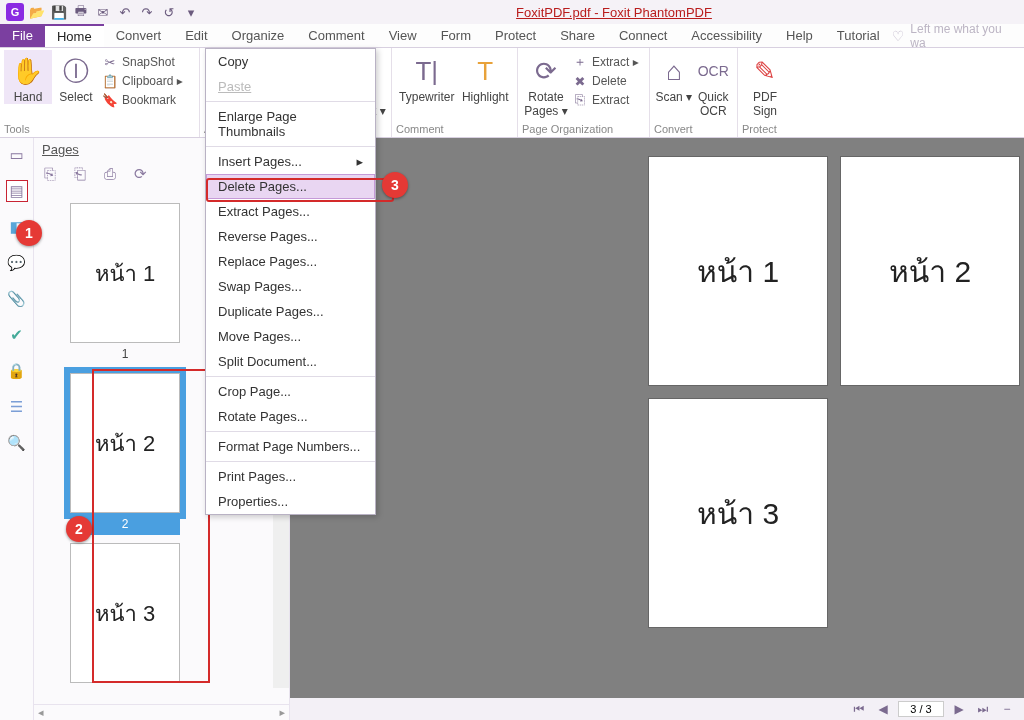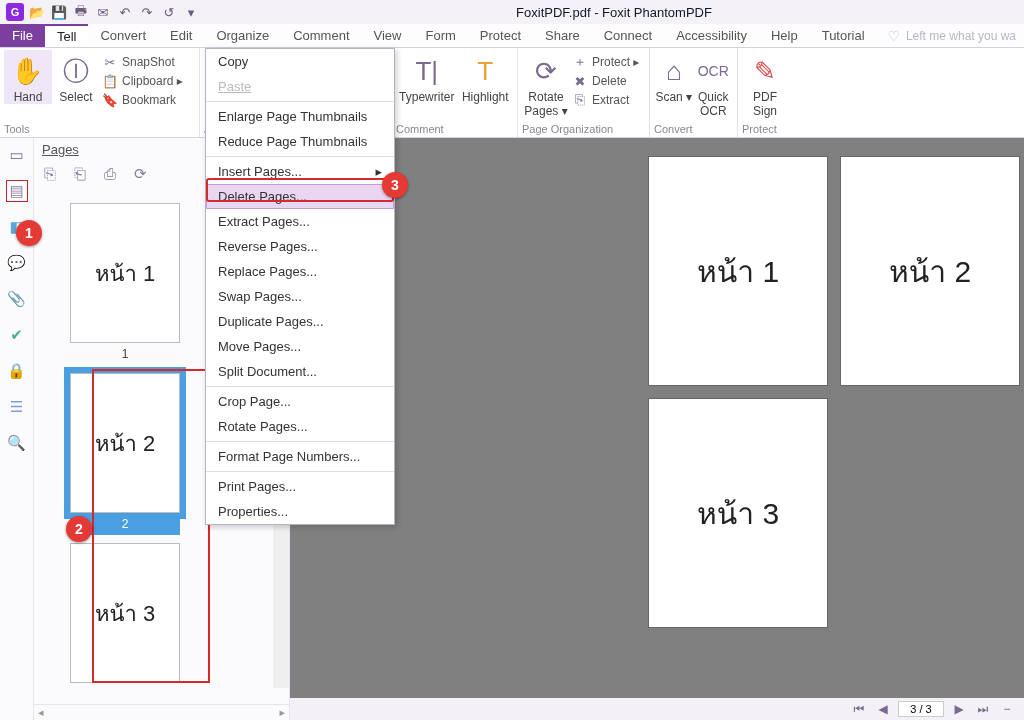--- a/index.html
+++ b/index.html
@@ -2,21 +2,21 @@
 <html><head>
 <meta charset="utf-8">
 <style>
 * { box-sizing: border-box; margin: 0; padding: 0; font-family: "Segoe UI", Tahoma, sans-serif; }
 body { width: 1024px; height: 720px; overflow: hidden; background: #fff; position: relative; }
 
 
 .qat { height: 24px; background: #f5f2f7; display: flex; align-items: center; padding-left: 6px; gap: 4px; }
 .qat .qat-ico { width: 18px; height: 18px; display: flex; align-items: center; justify-content: center; color: #6b5b7e; font-size: 13px; }
 .qat .logo { width: 18px; height: 18px; background: #8a2be2; border-radius: 3px; color:#fff; font-size:11px; line-height:18px; text-align:center; font-weight:bold; }
-.qat .title-area { flex:1; text-align:center; color:#0f172a; font-size:13px; }
+.qat .title-area { flex:1; text-align:center; color:#b91c1c; font-size:13px;text-decoration:underline; }
 
 
 .menubar { height: 24px; display: flex; align-items: stretch; background: #fdfdfd; border-bottom: 1px solid #d8d0e0; }
 .menubar .tab { padding: 0 12px; font-size: 13px; color: #555; display: flex; align-items: center; cursor: default; }
 .menubar .file { background: #7b3fa0; color: #fff; }
 .menubar .active { background: #fff; border-top: 2px solid #7b3fa0; color: #222; font-weight: 500; }
 .menubar .tellme { margin-left: auto; color: #bcb5c4; font-size: 12px; padding-right:8px; display:flex; align-items:center; gap:6px;}
 .menubar .tellme .bulb{font-size:14px;color:#c9c1d2;}
 
 
@@ -50,21 +50,21 @@
 .scroll-hint::after{content:"";position:absolute;left:2px;right:2px;top:180px;height:140px;background:#c9c9c9;border-radius:2px;}
 .pp-bottom{height:16px;display:flex;align-items:center;justify-content:space-between;padding:0 4px;color:#999;font-size:11px;border-top:1px solid #e8e3ee;}
 
 .canvas { flex:1; background:#808080; position:relative;}
 .page{position:absolute;background:#fff;border:1px solid #666;display:flex;align-items:center;justify-content:center;font-size:30px;color:#222;}
 .statusbar{position:absolute;left:0;right:0;bottom:0;height:22px;background:#f3f0f6;display:flex;align-items:center;justify-content:flex-end;gap:6px;padding:0 8px;font-size:12px;color:#6c6079;}
 .statusbar .nav-ic{width:18px;text-align:center;color:#7b6a8f;}
 .statusbar input{width:46px;height:16px;font-size:11px;text-align:center;border:1px solid #ccc;}
 
 
-.ctx{position:absolute;left:205px;top:48px;width:190px;background:#fff;border:1px solid #b9b2c4;box-shadow:2px 2px 6px rgba(0,0,0,.2);font-size:13px;color:#333;z-index:50;}
+.ctx{position:absolute;left:205px;top:48px;width:171px;background:#fff;border:1px solid #b9b2c4;box-shadow:2px 2px 6px rgba(0,0,0,.2);font-size:13px;color:#333;z-index:50;}
 .ctx .ci{padding:5px 12px;display:flex;align-items:center;justify-content:space-between;}
 .ctx .ci.dis{color:#bbb;text-decoration:underline;}
 .ctx .ci.hov{background:#e9d6f2;border:1px solid #c59ad8;padding:4px 11px;}
 .ctx hr{border:none;border-top:1px solid #e0dbe6;margin:2px 0;}
 
 
 .callout{position:absolute;width:26px;height:26px;border-radius:50%;background:#e53935;color:#fff;font-weight:bold;font-size:14px;display:flex;align-items:center;justify-content:center;z-index:60;box-shadow:0 1px 3px rgba(0,0,0,.4);}
 </style>
 </head>
 <body>
@@ -77,21 +77,21 @@
   <div class="qat-ico">✉</div>
   <div class="qat-ico">↶</div>
   <div class="qat-ico">↷</div>
   <div class="qat-ico">↺</div>
   <div class="qat-ico">▾</div>
   <div class="title-area">FoxitPDF.pdf - Foxit PhantomPDF</div>
 </div>
 
 <div class="menubar">
   <div class="tab file">File</div>
-  <div class="tab active">Tell</div>
+  <div class="tab active">Home</div>
   <div class="tab">Convert</div>
   <div class="tab">Edit</div>
   <div class="tab">Organize</div>
   <div class="tab">Comment</div>
   <div class="tab">View</div>
   <div class="tab">Form</div>
   <div class="tab">Protect</div>
   <div class="tab">Share</div>
   <div class="tab">Connect</div>
   <div class="tab">Accessibility</div>
@@ -181,21 +181,21 @@
 
   <div class="rgrp" style="width:132px;">
     <div class="row">
       <div class="bigbtn">
           <div class="ic">⟳</div>
           <div>Rotate Pages ▾</div>
         </div>
       <div class="smallbtns">
         <div>
             <span class="ic">＋</span>
-            <span>Protect ▸</span>
+            <span>Extract ▸</span>
           </div>
         <div>
             <span class="ic">✖</span>
             <span>Delete</span>
           </div>
         <div>
             <span class="ic">⎘</span>
             <span>Extract</span>
           </div>
       </div>
@@ -298,23 +298,20 @@
   <div class="ci">
       <span>Copy</span>
     </div>
   <div class="ci dis">
       <span>Paste</span>
     </div>
   <hr>
   <div class="ci">
       <span>Enlarge Page Thumbnails</span>
     </div>
-  <div class="ci">
-      <span>Reduce Page Thumbnails</span>
-    </div>
   <hr>
   <div class="ci">
       <span>Insert Pages...</span>
       <span>▸</span>
     </div>
   <div class="ci hov">
       <span>Delete Pages...</span>
     </div>
   <div class="ci">
       <span>Extract Pages...</span>

